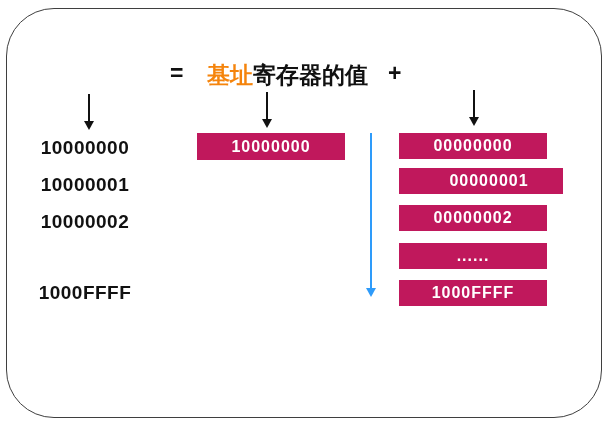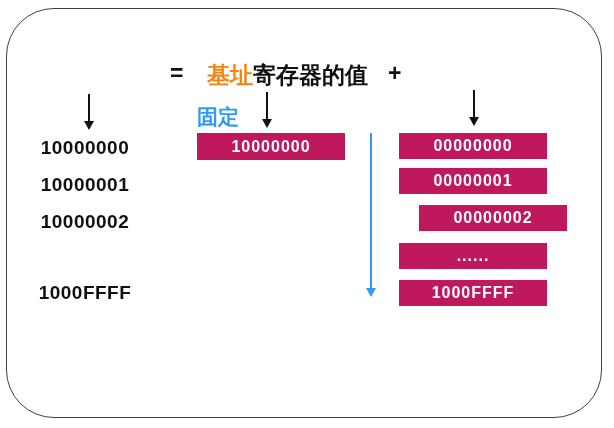--- a/index.html
+++ b/index.html
@@ -90,43 +90,42 @@
     background: var(--magenta, #C0185C);
     color: #ffffff;
     font-size: 16px;
     font-weight: bold;
     text-align: center;
     line-height: 26px;
     letter-spacing: 1px;
   }
   .base-box { left: 197px; top: 133px; height: 27px; line-height: 27px; }
   .idx-0 { left: 399px; top: 133px; }
-  .idx-1 { left: 399px; top: 168px; }
-  .idx-2 { left: 399px; top: 205px; margin-left: 20px; }
+  .idx-1 { left: 399px; top: 168px; padding-left: 16px; }
+  .idx-2 { left: 399px; top: 205px; }
   .idx-3 { left: 399px; top: 243px; }
   .idx-4 { left: 399px; top: 280px; }
 </style>
 </head>
 <body>
 
 <div class="canvas">
 
   <div class="frame"></div>
 
   <div class="title-row">
     <span class="seg pos-eq t-black">=</span>
     <span class="seg pos-base"><span class="t-orange">基址</span><span class="t-black">寄存器的值</span></span>
     <span class="seg pos-plus t-black">+</span>
   </div>
 
   <div class="v-arrow" style="left:88px; top:94px; height:28px;"></div>
   <div class="v-arrow" style="left:266px; top:92px; height:28px;"></div>
   <div class="v-arrow" style="left:473px; top:90px; height:28px;"></div>
 
-  <div class="blue-label" style="left:197px; top:103px;">固定</div>
 
   <div class="addr-col-item" style="top:137px;">10000000</div>
   <div class="addr-col-item" style="top:174px;">10000001</div>
   <div class="addr-col-item" style="top:211px;">10000002</div>
   <div class="addr-col-item" style="top:282px;">1000FFFF</div>
 
   <div class="reg-box base-box">10000000</div>
 
   <div class="v-arrow blue" style="left:370px; top:133px; height:156px;"></div>
 

